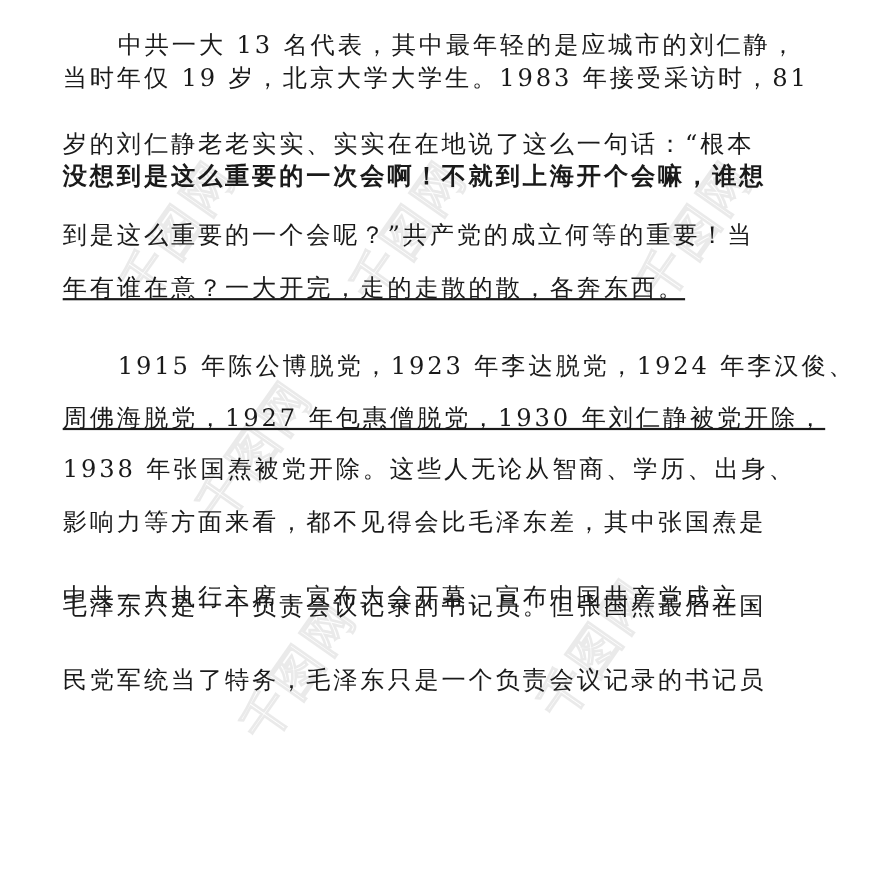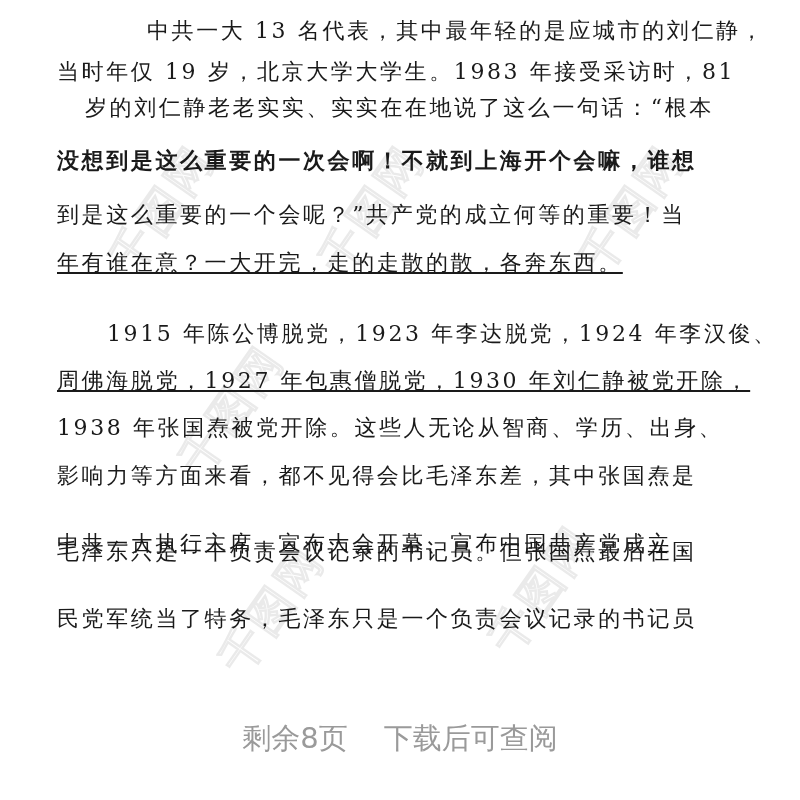--- a/index.html
+++ b/index.html
@@ -73,35 +73,32 @@
 
   <div class="watermark" style="left:90px; top:180px;">千图网</div>
   <div class="watermark" style="left:300px; top:180px;">千图网</div>
   <div class="watermark" style="left:560px; top:180px;">千图网</div>
   <div class="watermark" style="left:160px; top:380px;">千图网</div>
   <div class="watermark" style="left:200px; top:580px;">千图网</div>
   <div class="watermark" style="left:470px; top:560px;">千图网</div>
 
   <div class="body-text">
     <div>
-      <div class="line indent" style="top:7px;margin-left:40px;">中共一大 13 名代表，其中最年轻的是应城市的刘仁静，</div>
+      <div class="line indent" style="top:18px;">中共一大 13 名代表，其中最年轻的是应城市的刘仁静，</div>
       <div class="line" style="top:48px;text-align:center;">当时年仅 19 岁，北京大学大学生。1983 年接受采访时，81</div>
-      <div class="line" style="top:84px;margin-left:28px;">岁的刘仁静老老实实、实实在在地说了这么一句话：“根本</div>
+      <div class="line" style="top:108px;">岁的刘仁静老老实实、实实在在地说了这么一句话：“根本</div>
       <div class="line" style="top:136px;font-weight:bold;">没想到是这么重要的一次会啊！不就到上海开个会嘛，谁想</div>
       <div class="line" style="top:191px;">到是这么重要的一个会呢？”共产党的成立何等的重要！当</div>
       <div class="line" style="top:239px;text-decoration:underline;">年有谁在意？一大开完，走的走散的散，各奔东西。</div>
     </div>
     <div>
       <div class="line indent" style="top:310px;">1915 年陈公博脱党，1923 年李达脱党，1924 年李汉俊、</div>
       <div class="line" style="top:357px;text-decoration:underline;">周佛海脱党，1927 年包惠僧脱党，1930 年刘仁静被党开除，</div>
       <div class="line" style="top:404px;">1938 年张国焘被党开除。这些人无论从智商、学历、出身、</div>
       <div class="line" style="top:452px;">影响力等方面来看，都不见得会比毛泽东差，其中张国焘是</div>
       <div class="line" style="top:520px;">中共一大执行主席，宣布大会开幕、宣布中国共产党成立，</div>
       <div class="line" style="top:528px;">毛泽东只是一个负责会议记录的书记员。但张国焘最后在国</div>
       <div class="line" style="top:595px;">民党军统当了特务，毛泽东只是一个负责会议记录的书记员</div>
     </div>
   </div>
 
-  <div class="footer">
-    <span>剩余8页</span><span class="gap"></span><span>下载后可查阅</span>
-  </div>
 
 </div>
 
 </body></html>

